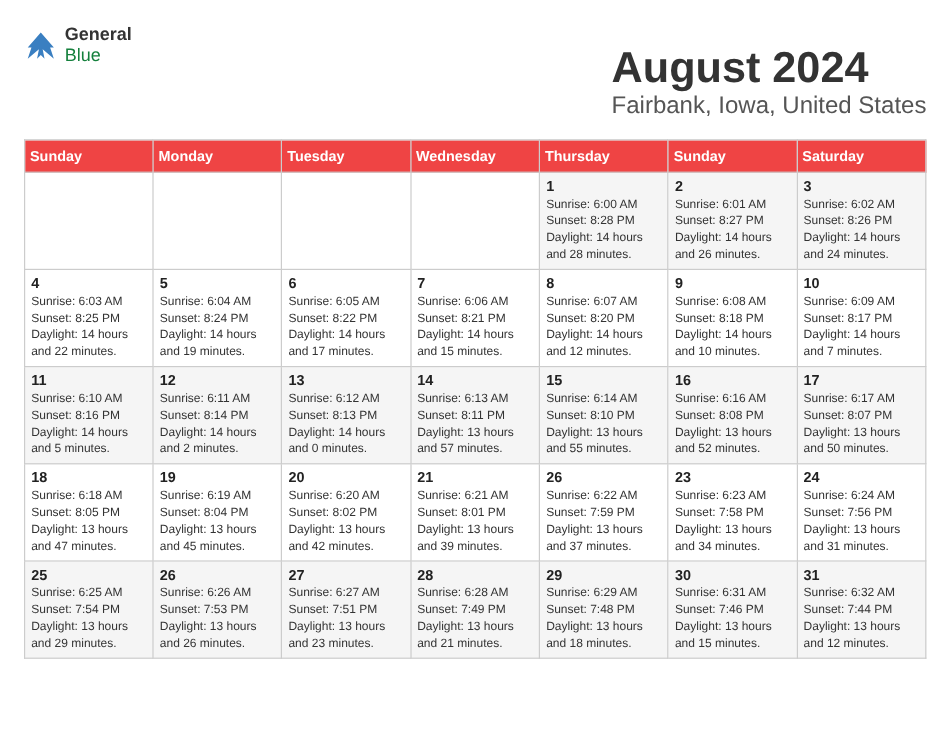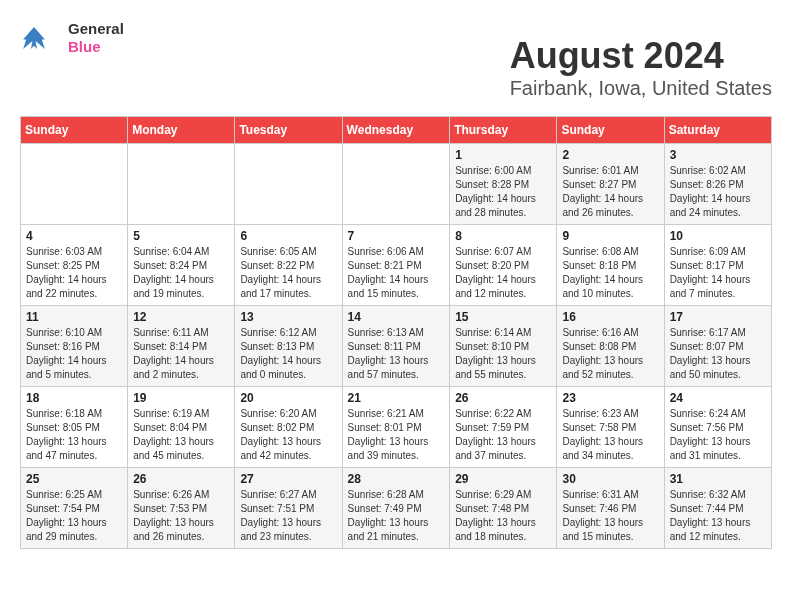--- a/index.html
+++ b/index.html
@@ -12,31 +12,31 @@
     }
     .header {
       display: flex;
       justify-content: space-between;
       align-items: flex-start;
       margin-bottom: 16px;
     }
     .logo {
       display: flex;
       align-items: center;
-      gap: 20px;
+      gap: 6px;
     }
     .logo-text-general {
       font-size: 15px;
       font-weight: bold;
       color: #333;
     }
     .logo-text-blue {
       font-size: 15px;
-      font-weight: bold;
-      color: #ec4899;
+      font-weight: normal;
+      color: #15803d;
     }
     .logo-icon {
       width: 28px;
       height: 28px;
     }
     .title-block {
       margin-top: 15px;
     }
     .calendar-title {
       font-size: 36px;

